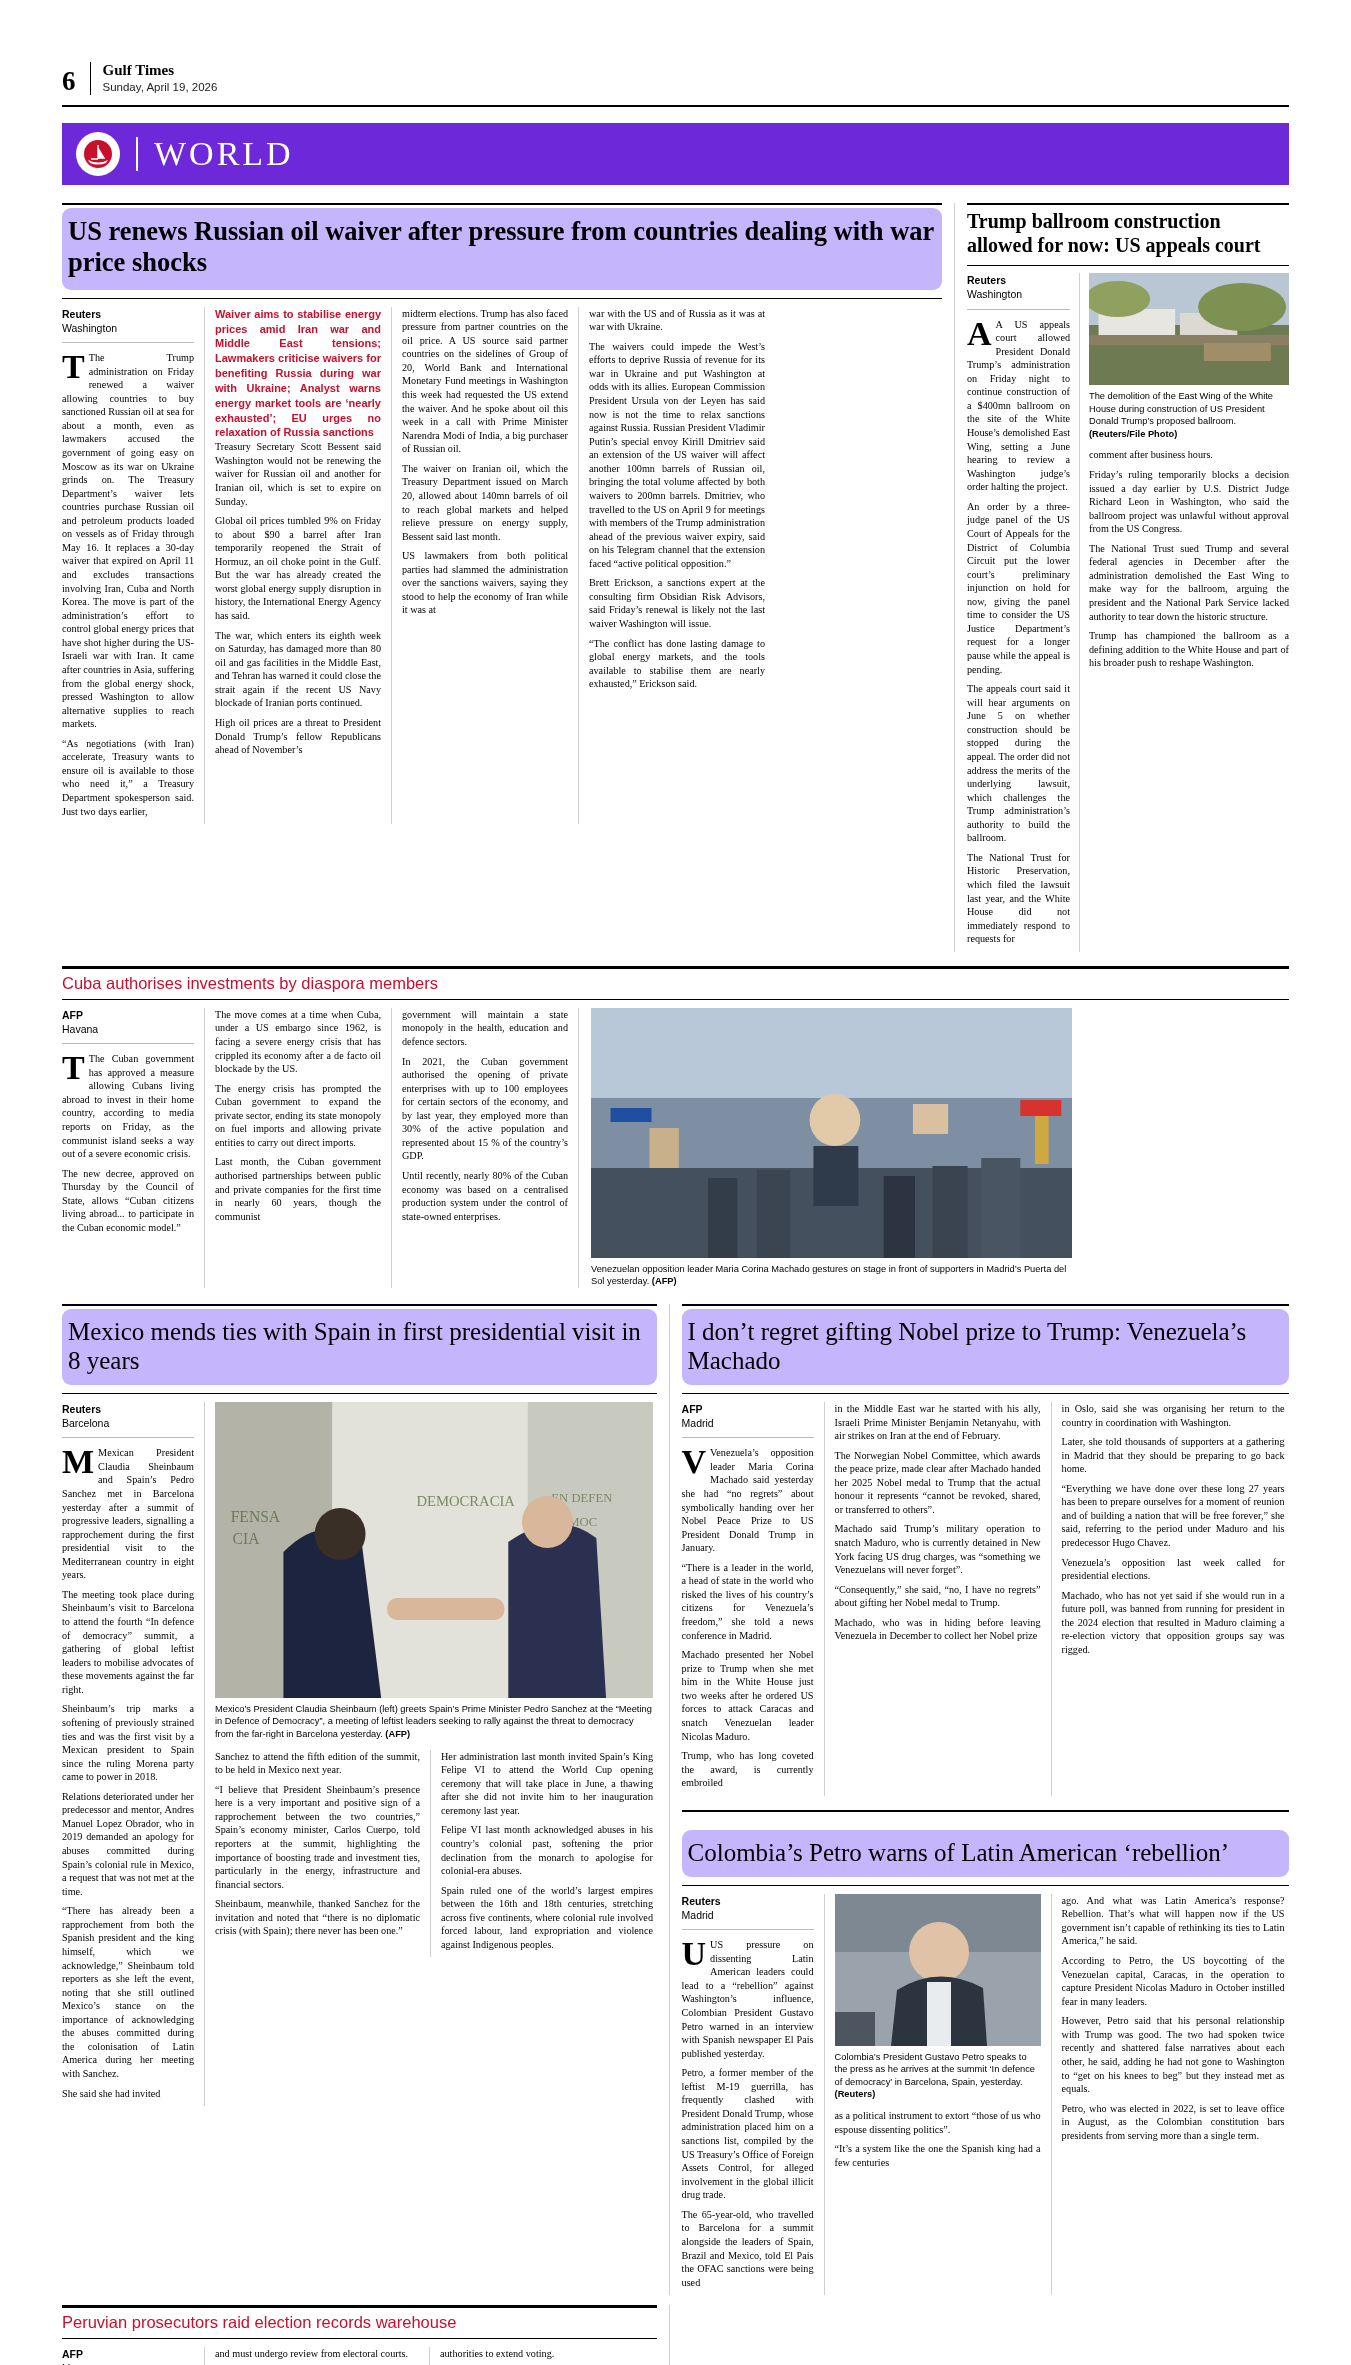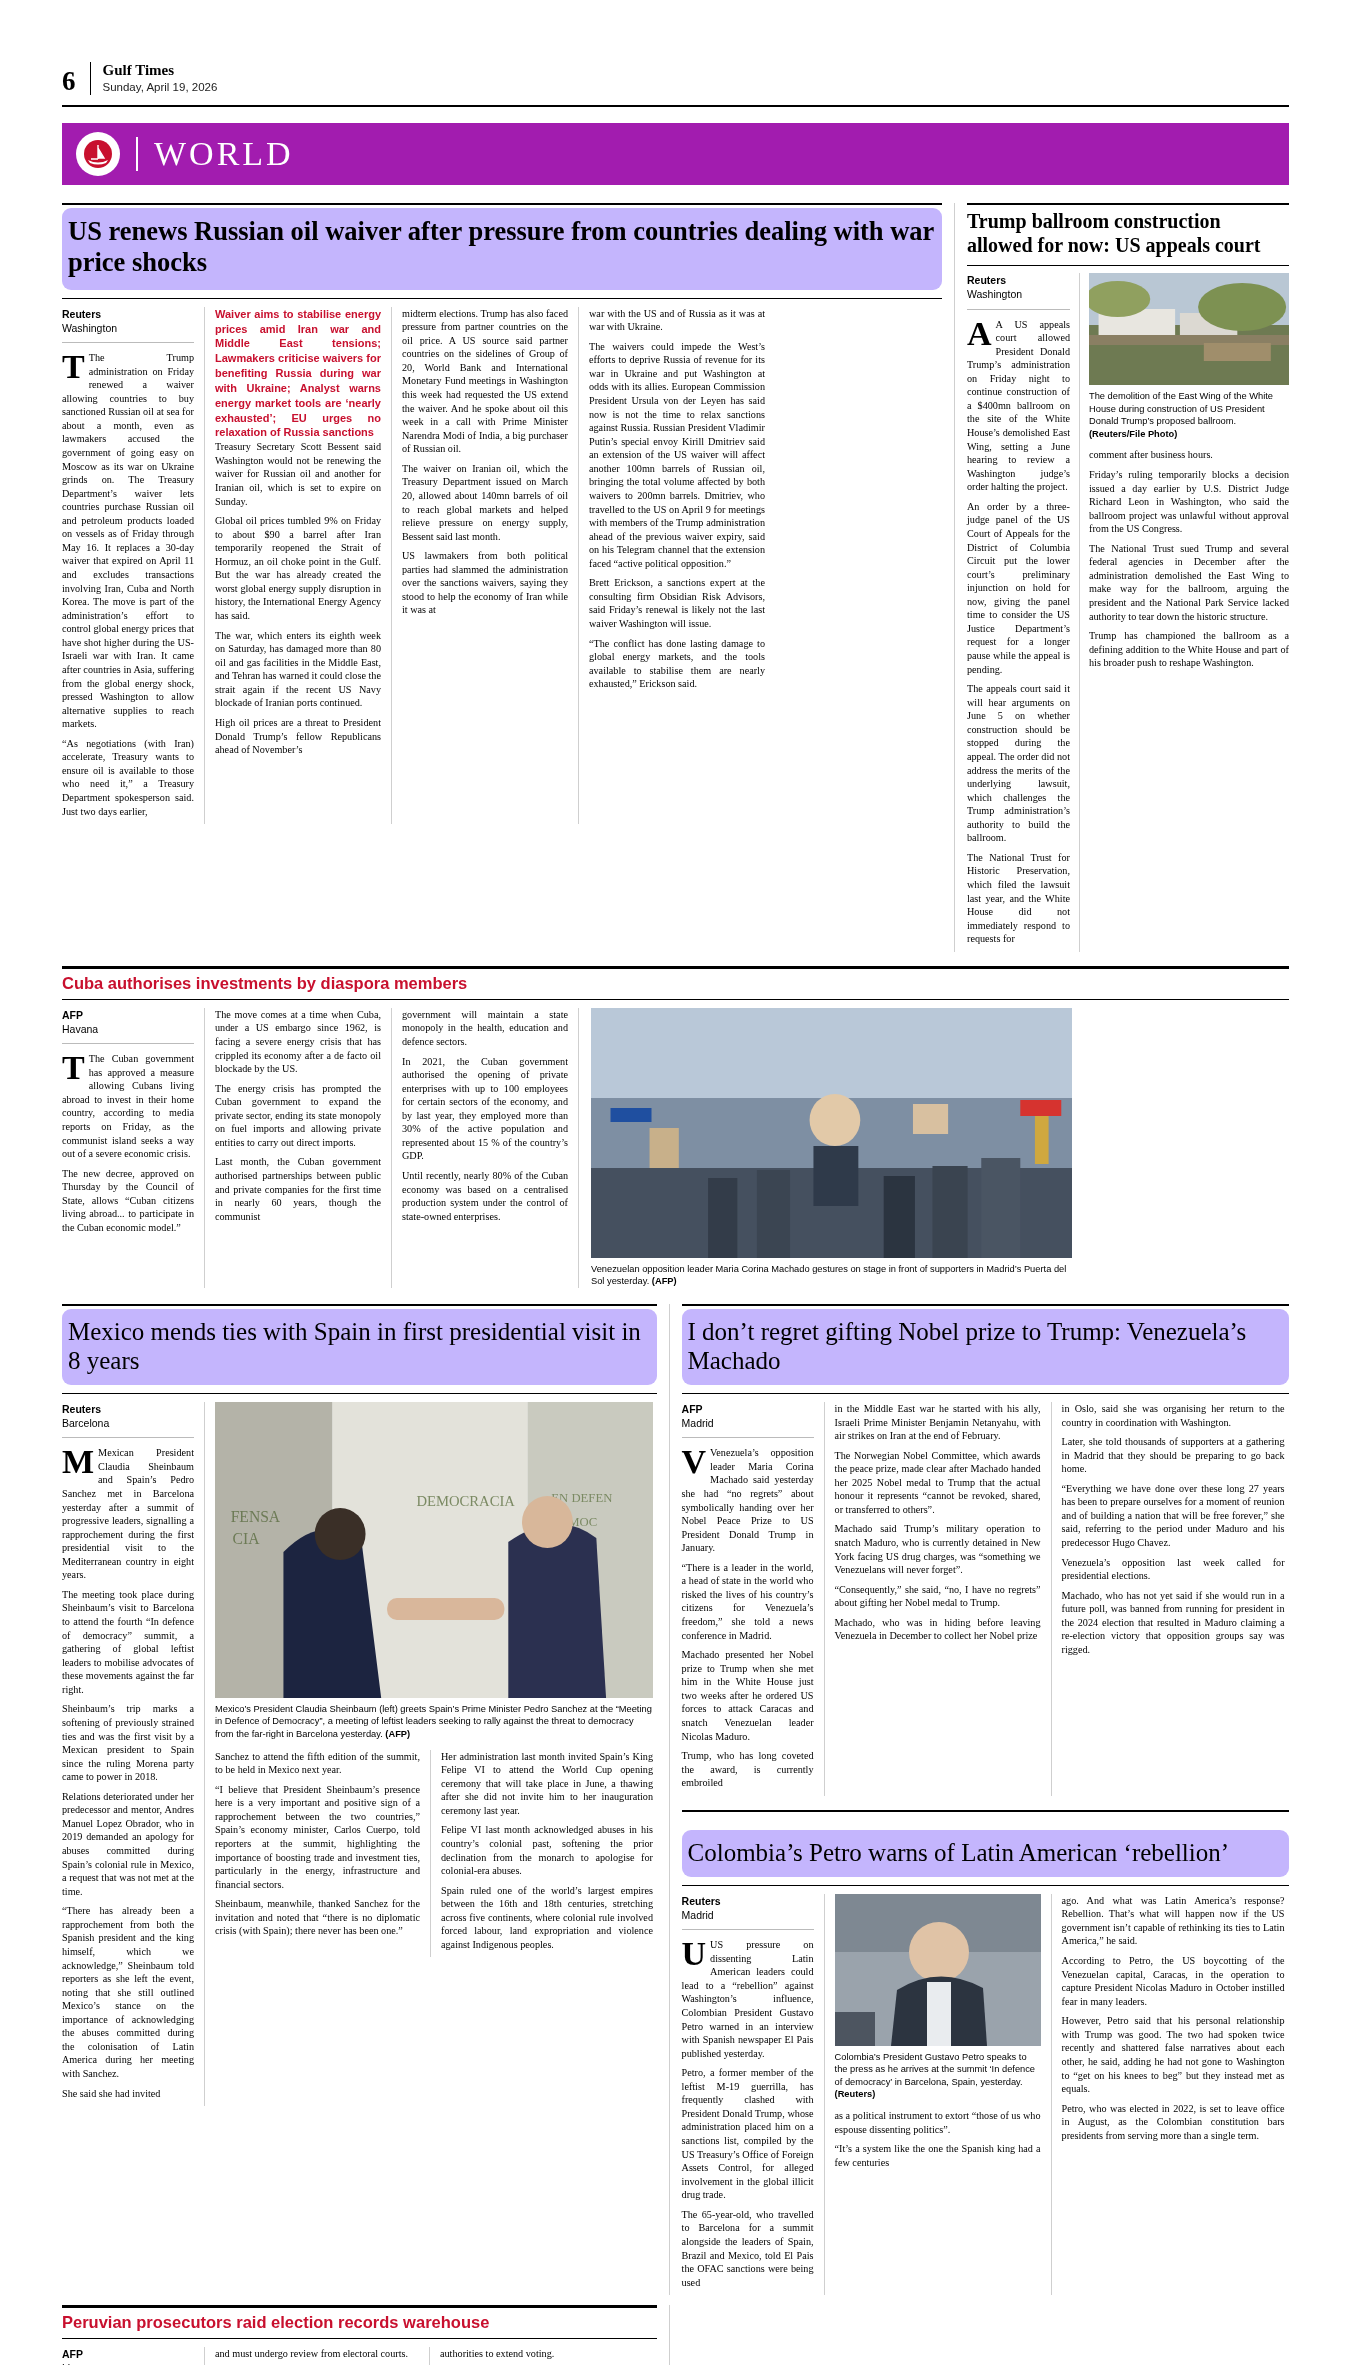--- a/index.html
+++ b/index.html
@@ -7,21 +7,21 @@
   .page { width:1351px; min-height:2365px; position:relative; padding:0; box-sizing:border-box; background:#fff; }
 
   
   .masthead { display:flex; align-items:flex-end; gap:14px; padding:62px 62px 6px 62px; }
   .folio { font-family:"Liberation Serif", serif; font-size:27px; font-weight:bold; line-height:1; }
   .mast-title { font-family:"Liberation Serif", serif; font-size:15px; font-weight:bold; border-left:1px solid #000; padding-left:12px; line-height:1.15; }
   .mast-date { font-family:"Liberation Sans", sans-serif; font-size:11.5px; color:#222; line-height:1.3; margin-top:1px;}
   .mast-rule { height:2px; background:#000; margin:4px 62px 0 62px; }
 
   
-  .banner { margin:0 62px; background:#a21caf; height:62px; display:flex; align-items:center; padding-left:10px; }
+  .banner { margin:0 62px; background:#6d28d9; height:62px; display:flex; align-items:center; padding-left:10px; }
   .banner-logo { width:44px; height:44px; border-radius:50%; background:#fff; display:flex; align-items:center; justify-content:center; margin-left:4px; }
   .banner-sep { width:2px; height:34px; background:#fff; margin:0 16px; }
   .banner-text { color:#fff; font-family:"Liberation Serif", serif; font-size:34px; letter-spacing:3px; font-weight:400; }
 
   
   .content { padding:0 62px; }
   .rule-thin { height:1px; background:#000; }
   .rule-thick { height:3px; background:#000; }
   .rule-grey { height:1px; background:#bbb; }
 
@@ -33,21 +33,21 @@
   .caption { font-family:"Liberation Sans", sans-serif; font-size:9.3px; line-height:1.35; }
   .caption b { font-weight:bold; }
   .dc { float:left; font-family:"Liberation Serif", serif; font-size:34px; line-height:27px; font-weight:bold; padding:2px 4px 0 0; }
 
   .cols { display:flex; }
   .col { box-sizing:border-box; }
 
   .sep-v { width:1px; background:#cfcfcf; align-self:stretch; }
 
   
-  .sec-head { font-family:"Liberation Sans", sans-serif; font-weight:bold; font-size:16.5px; color:#c8102e; padding:5px 0 6px 0; }
+  .sec-head { font-family:"Liberation Sans", sans-serif; font-weight:normal; font-size:16.5px; color:#c8102e; padding:5px 0 6px 0; }
   .tintbar { background:#c4b5fd;border-radius:9px; }
 
   .photo { background:#8d9bb0; position:relative; overflow:hidden; }
 
   
   .ph-crowd { background:
       linear-gradient(180deg,#b9c6d6 0%,#93a4b8 28%,#6f7f93 52%,#4a5462 78%,#2e3540 100%);
   }
   .ph-white-house { background:
       linear-gradient(180deg,#cfd9e4 0%,#b9c6d2 38%,#7d8a74 60%,#5d6b4f 78%,#49572f 100%);

